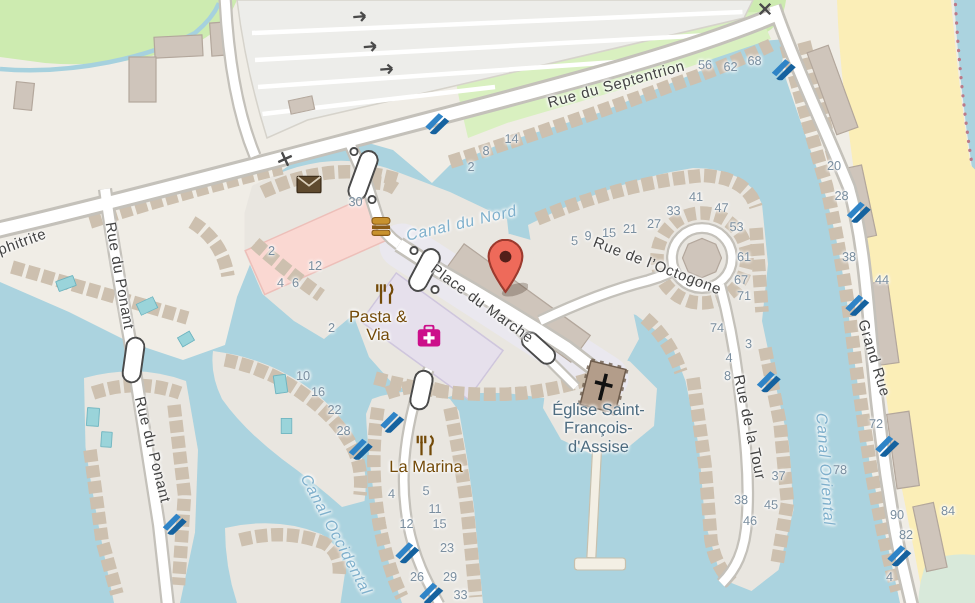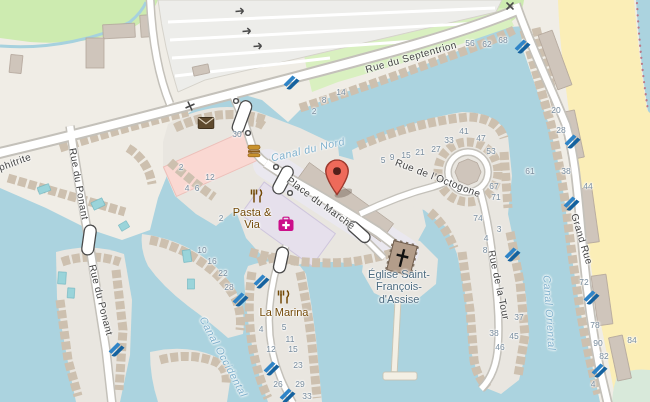--- a/index.html
+++ b/index.html
@@ -203,33 +203,33 @@
       <div class="lbl num" style="left: 197px; top: 189px; transform: translate(-50%, -50%) rotate(0deg);">6</div>
       <div class="lbl num" style="left: 383px; top: 161px; transform: translate(-50%, -50%) rotate(0deg);">5</div>
       <div class="lbl num" style="left: 392px; top: 158px; transform: translate(-50%, -50%) rotate(0deg);">9</div>
       <div class="lbl num" style="left: 406px; top: 156px; transform: translate(-50%, -50%) rotate(0deg);">15</div>
       <div class="lbl num" style="left: 420px; top: 153px; transform: translate(-50%, -50%) rotate(0deg);">21</div>
       <div class="lbl num" style="left: 436px; top: 150px; transform: translate(-50%, -50%) rotate(0deg);">27</div>
       <div class="lbl num" style="left: 449px; top: 141px; transform: translate(-50%, -50%) rotate(0deg);">33</div>
       <div class="lbl num" style="left: 464px; top: 132px; transform: translate(-50%, -50%) rotate(0deg);">41</div>
       <div class="lbl num" style="left: 481px; top: 139px; transform: translate(-50%, -50%) rotate(0deg);">47</div>
       <div class="lbl num" style="left: 491px; top: 152px; transform: translate(-50%, -50%) rotate(0deg);">53</div>
-      <div class="lbl num" style="left: 496px; top: 172px; transform: translate(-50%, -50%) rotate(0deg); margin-left: 34px;">61</div>
+      <div class="lbl num" style="left: 496px; top: 172px; transform: translate(-50%, -50%) rotate(0deg);">61</div>
       <div class="lbl num" style="left: 494px; top: 187px; transform: translate(-50%, -50%) rotate(0deg);">67</div>
       <div class="lbl num" style="left: 496px; top: 198px; transform: translate(-50%, -50%) rotate(0deg);">71</div>
       <div class="lbl num" style="left: 478px; top: 219px; transform: translate(-50%, -50%) rotate(0deg);">74</div>
       <div class="lbl num" style="left: 499px; top: 230px; transform: translate(-50%, -50%) rotate(0deg);">3</div>
       <div class="lbl num" style="left: 486px; top: 239px; transform: translate(-50%, -50%) rotate(0deg);">4</div>
       <div class="lbl num" style="left: 485px; top: 251px; transform: translate(-50%, -50%) rotate(0deg);">8</div>
       <div class="lbl num" style="left: 556px; top: 111px; transform: translate(-50%, -50%) rotate(0deg);">20</div>
       <div class="lbl num" style="left: 561px; top: 131px; transform: translate(-50%, -50%) rotate(0deg);">28</div>
       <div class="lbl num" style="left: 566px; top: 172px; transform: translate(-50%, -50%) rotate(0deg);">38</div>
       <div class="lbl num" style="left: 566px; top: 187px; transform: translate(-50%, -50%) rotate(0deg); padding-left: 44px;">44</div>
       <div class="lbl num" style="left: 584px; top: 283px; transform: translate(-50%, -50%) rotate(0deg);">72</div>
-      <div class="lbl num" style="left: 595px; top: 314px; transform: translate(-50%, -50%) rotate(0deg); margin-top: 12px;">78</div>
+      <div class="lbl num" style="left: 560px; top: 314px; transform: translate(-50%, -50%) rotate(0deg);">78</div>
       <div class="lbl num" style="left: 632px; top: 329px; transform: translate(-50%, -50%) rotate(0deg); margin-top: 12px;">84</div>
       <div class="lbl num" style="left: 598px; top: 344px; transform: translate(-50%, -50%) rotate(0deg);">90</div>
       <div class="lbl num" style="left: 604px; top: 357px; transform: translate(-50%, -50%) rotate(0deg);">82</div>
       <div class="lbl num" style="left: 593px; top: 385px; transform: translate(-50%, -50%) rotate(0deg);">4</div>
       <div class="lbl num" style="left: 519px; top: 318px; transform: translate(-50%, -50%) rotate(0deg); text-align: center;">37</div>
       <div class="lbl num" style="left: 494px; top: 334px; transform: translate(-50%, -50%) rotate(0deg);">38</div>
       <div class="lbl num" style="left: 514px; top: 337px; transform: translate(-50%, -50%) rotate(0deg);">45</div>
       <div class="lbl num" style="left: 500px; top: 348px; transform: translate(-50%, -50%) rotate(0deg);">46</div>
       <div class="lbl num" style="left: 202px; top: 251px; transform: translate(-50%, -50%) rotate(0deg);">10</div>
       <div class="lbl num" style="left: 212px; top: 262px; transform: translate(-50%, -50%) rotate(0deg);">16</div>

